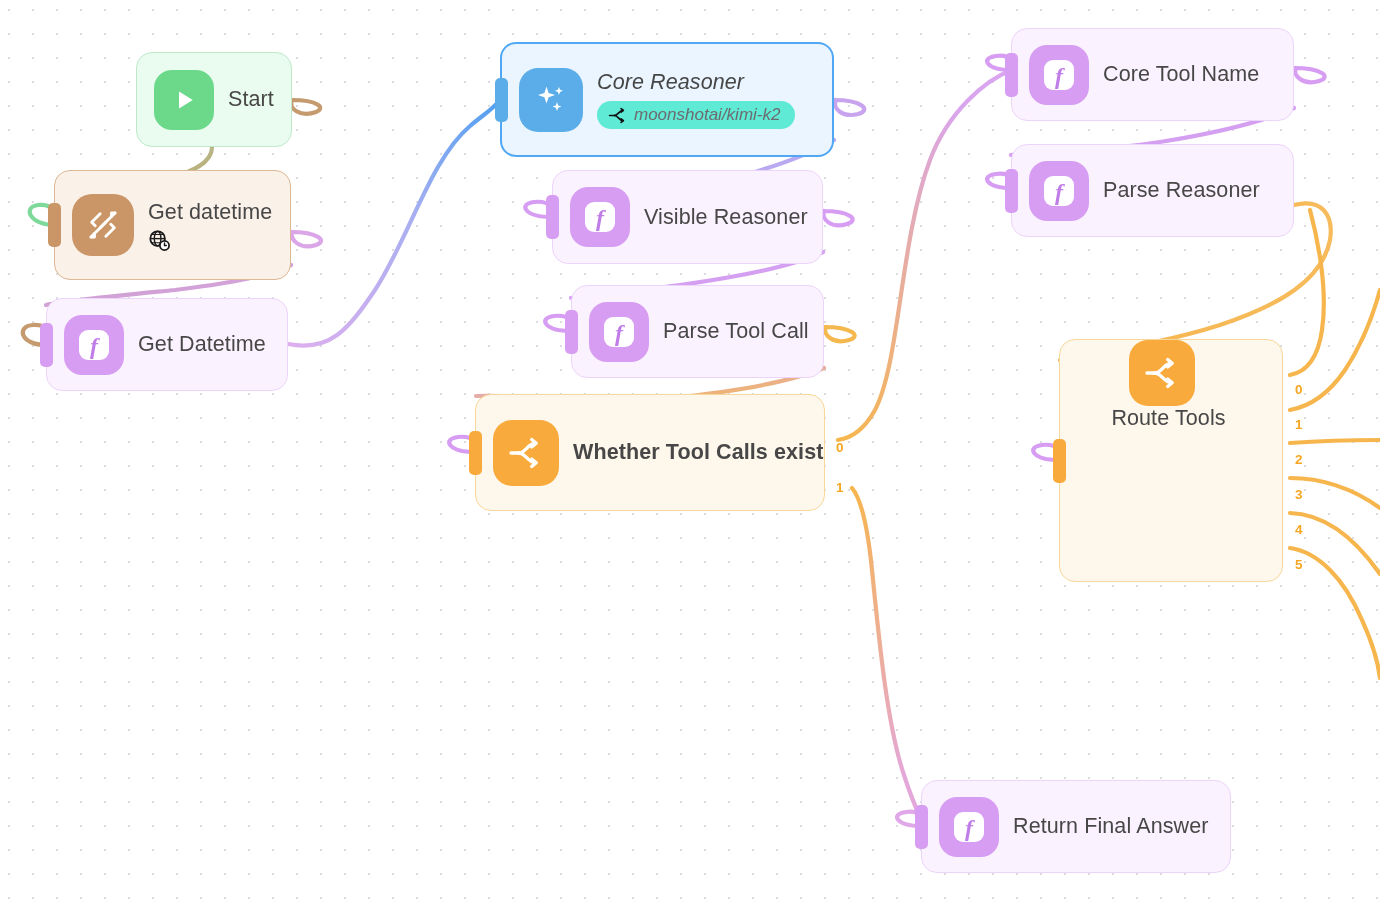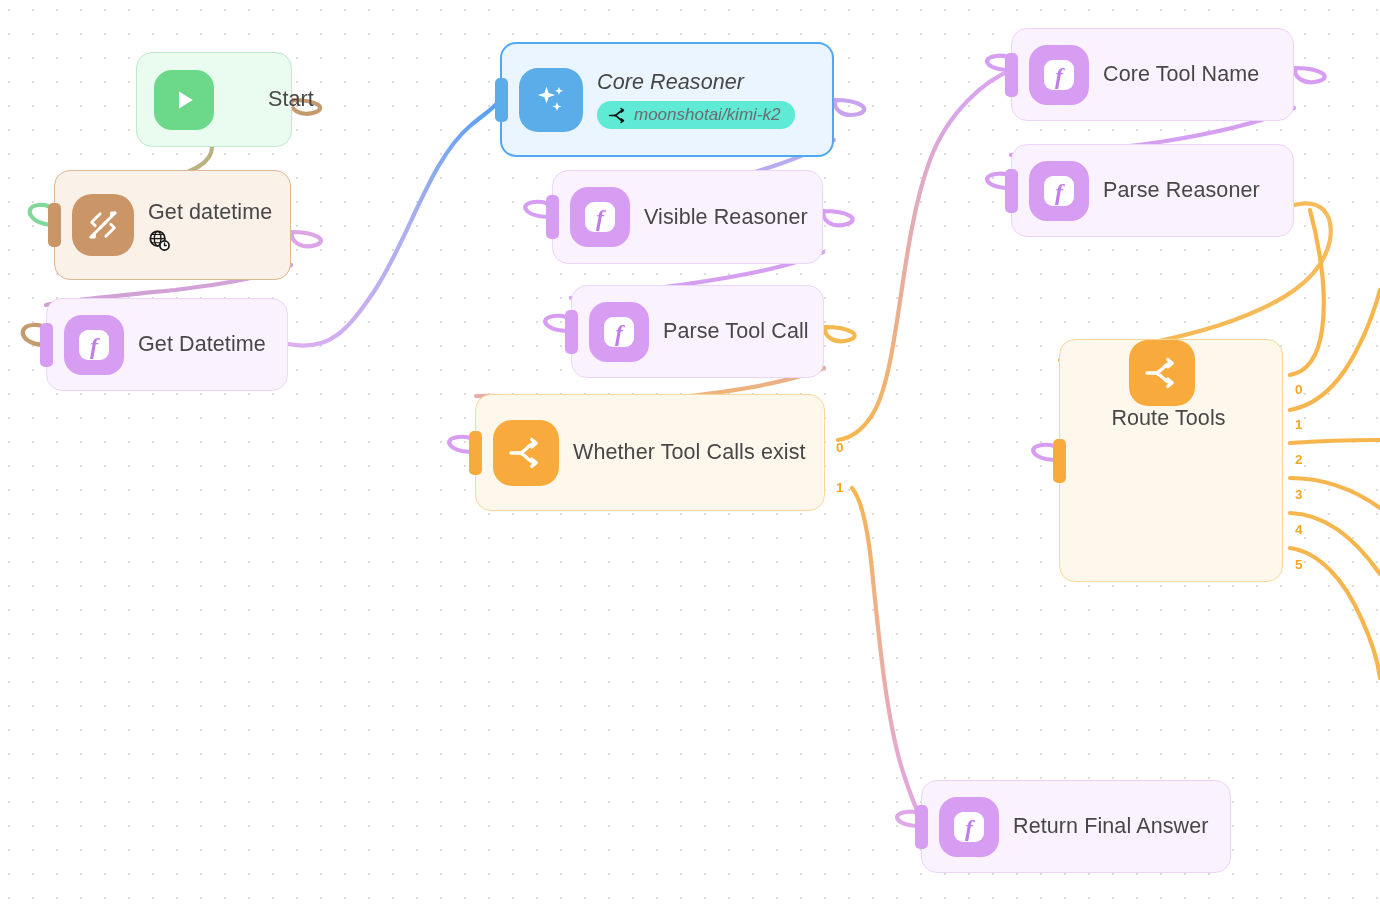--- a/index.html
+++ b/index.html
@@ -195,21 +195,21 @@
       <path d="M 1290 410 C 1312 406 1330 392 1345 370 C 1362 344 1374 312 1380 290" stroke="#f6b64d"></path>
       <path d="M 1290 443 C 1318 441 1350 440 1380 440" stroke="#f6b64d"></path>
       <path d="M 1290 478 C 1320 478 1352 488 1380 508" stroke="#f6b64d"></path>
       <path d="M 1290 513 C 1322 514 1352 534 1380 574" stroke="#f6b64d"></path>
       <path d="M 1290 548 C 1318 552 1344 578 1362 620 C 1372 642 1378 662 1380 678" stroke="#f6b64d"></path>
 
       <path d="M 921 826 C 896 826 890 814 906 812 C 922 810 926 820 921 827" stroke="#e0a8e8"></path>
     </g>
   </svg>
 
-  <div class="node n-start" style="left:136px; top:52px; width:156px; height:95px;gap:40px;">
+  <div class="node n-start" style="left:136px; top:52px; width:156px; height:95px;">
     <div class="icon-badge">
       <svg class="glyph" width="30" height="30" viewBox="0 0 24 24">
         <path d="M8 5.2 L19 12 L8 18.8 Z" fill="#ffffff"></path>
       </svg>
     </div>
     <span class="node-label">Start</span>
   </div>
 
   <div class="node n-tool" style="left:54px; top:170px; width:237px; height:110px; align-items:center;">
     <div class="port-in"></div>
@@ -292,21 +292,21 @@
     <div class="port-in"></div>
     <div class="icon-badge">
       <svg class="glyph" width="60" height="60" viewBox="0 0 60 60">
         <rect x="15" y="15" width="30" height="30" rx="9" fill="#ffffff"></rect>
         <text x="30" y="39" text-anchor="middle" font-family="'Liberation Serif',serif" font-style="italic" font-size="24" font-weight="bold" fill="#c07de8">f</text>
       </svg>
     </div>
     <span class="node-label">Parse Tool Call</span>
   </div>
 
-  <div class="node n-route" style="left:475px; top:394px; width:350px; height:117px;">
+  <div class="node n-route" style="left:475px; top:394px; width:350px; height:117px;font-weight:bold;">
     <div class="port-in"></div>
     <div class="icon-badge" style="width:66px;height:66px;border-radius:19px;">
       <svg class="glyph" width="36" height="36" viewBox="0 0 24 24" fill="none" stroke="#ffffff" stroke-width="2.2" stroke-linecap="round" stroke-linejoin="round">
         <path d="M2 12 H7"></path>
         <path d="M7 12 C12 12 13 5.5 18.5 5.5"></path>
         <path d="M7 12 C12 12 13 18.5 18.5 18.5"></path>
         <path d="M15.8 3 L18.8 5.5 L15.8 8"></path>
         <path d="M15.8 16 L18.8 18.5 L15.8 21"></path>
       </svg>
     </div>

